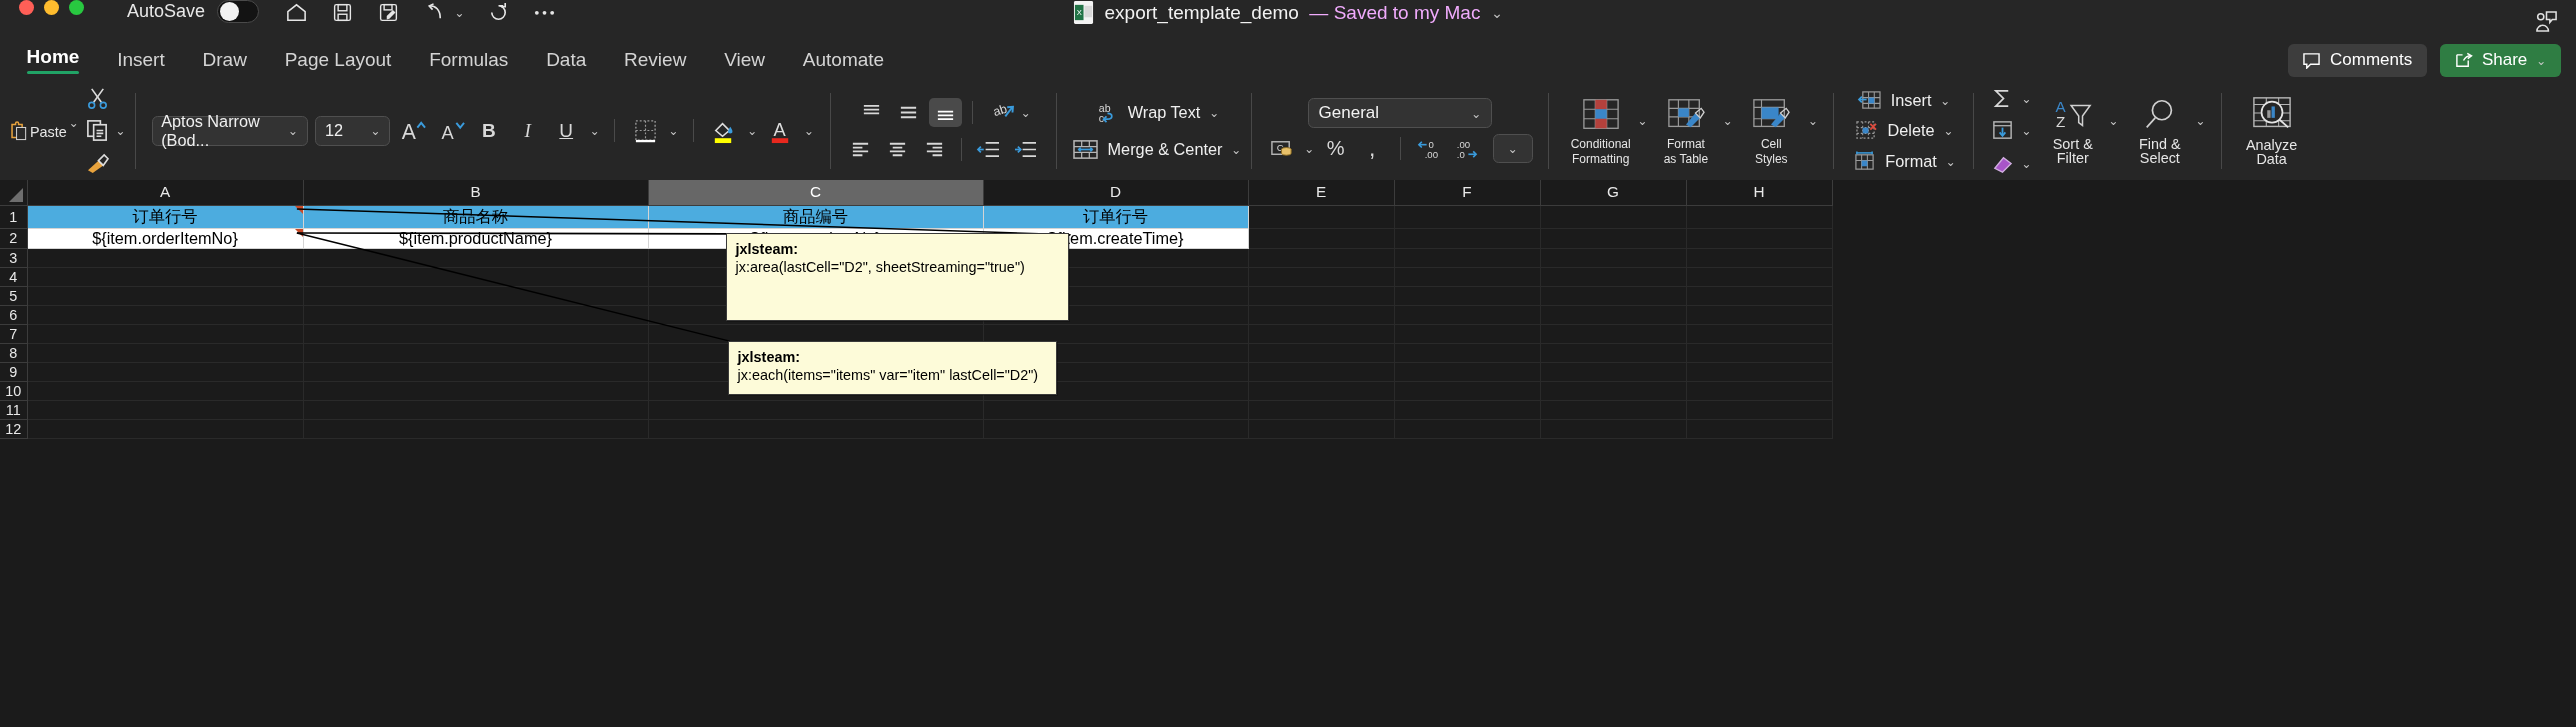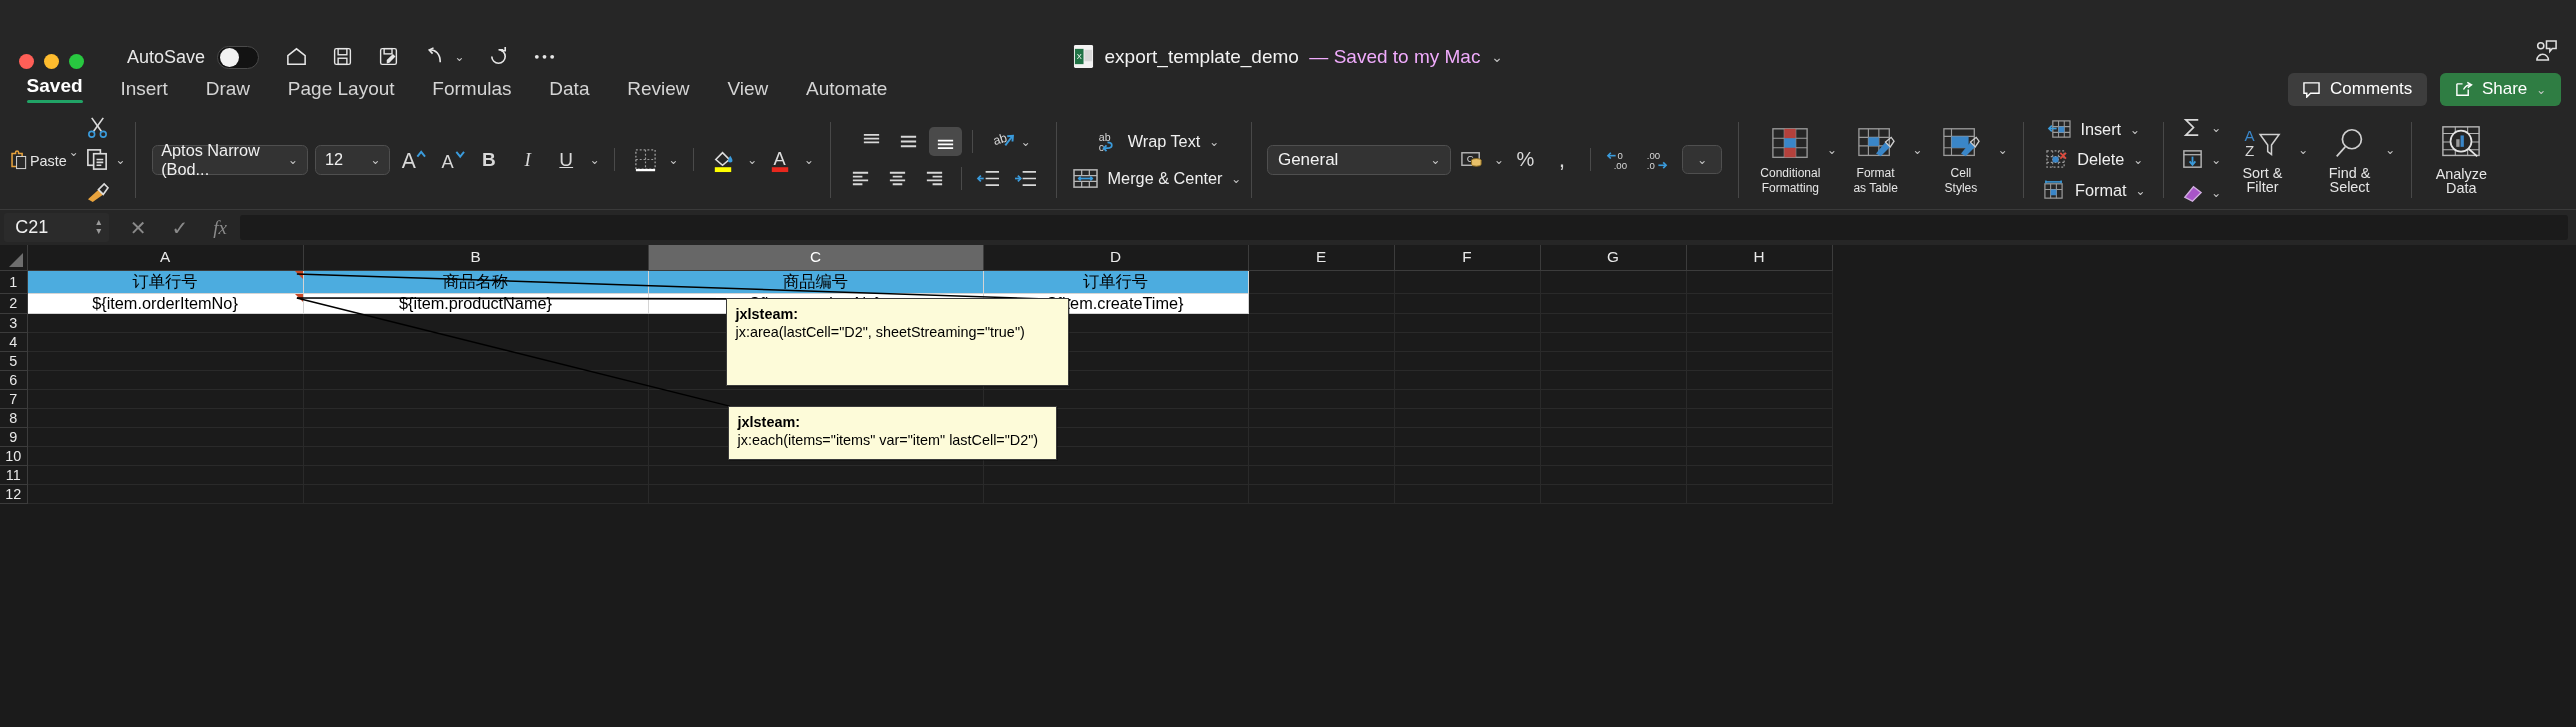--- a/index.html
+++ b/index.html
@@ -7,22 +7,22 @@
     width: 2576px; height: 728px;
     background: #1f1f1f;
     font-family: "Liberation Sans", "DejaVu Sans", sans-serif;
     overflow: hidden;
     -webkit-font-smoothing: antialiased;
   }
   .app { width: 2576px; height: 728px; display: flex; flex-direction: column; background:#262626; }
 
   
   .titlebar {
-    height: 40px; background: #262626; display: flex; align-items: flex-end;
-    position: relative; flex: 0 0 40px; margin-top: 29px;
+    height: 40px; background: #262626; display: flex; align-items: flex-start;
+    position: relative; flex: 0 0 40px;
   }
   .traffic { display: flex; gap: 9.6px; padding-left: 19px; align-items: center; }
   .dot { width: 15.3px; height: 15.3px; border-radius: 50%; }
   .dot.red { background: #ff5f57; }
   .dot.yellow { background: #febc2e; }
   .dot.green { background: #28c840; }
 
   .autosave-wrap { display: flex; align-items: center; gap: 11.5px; margin-left: 43px; }
   .autosave-label { color: #e8e8e8; font-size: 18px; }
   .toggle {
@@ -110,21 +110,21 @@
   .align-row { display:flex; align-items:center; gap: 3.8px; height: 32px; }
   .abtn { width: 33px; height: 29px; display:flex; align-items:center; justify-content:center; border-radius:4.8px; }
   .abtn.on { background:#4a4a4a; }
   .vline { width:1px; height:23px; background:#4a4a4a; margin:0 6.7px; }
 
   
   .wrap-grp { display:flex; flex-direction:column; justify-content:center; gap: 7.7px; padding-left: 5.7px; }
   .wrap-row { display:flex; align-items:center; gap: 8.6px; color:#efefef; font-size: 16.3px; height: 29px; }
 
   
-  .num-grp { display:flex; flex-direction:row; justify-content:center; gap:5.7px; padding: 0 5.7px; }
+  .num-grp { display:flex; flex-direction:column; justify-content:center; gap:5.7px; padding: 0 5.7px; }
   .num-combo {
     background:#333333; border:1px solid #4f4f4f; border-radius:5.7px; height:30px; width: 184px;
     display:flex; align-items:center; justify-content:space-between; padding: 0 9.6px;
     color:#f2f2f2; font-size:17px;
   }
   .num-row { display:flex; align-items:center; gap:5.7px; height: 30px; }
 
   
   .styles-grp { display:flex; align-items:center; gap: 1.9px; padding: 0 5.7px; }
   .style-item { display:flex; flex-direction:column; align-items:center; justify-content:center; width: 73px; }
@@ -278,21 +278,21 @@
     <div class="copilot">
       <svg width="25" height="23" viewBox="0 0 26 24" fill="none" stroke="#e0e0e0" stroke-width="1.6">
           <circle cx="7" cy="7" r="3.2"></circle>
           <path d="M13 2 h10 v8 h-4 l-2.5 3 v-3 H13 Z"></path>
           <path d="M3 22 a6 6 0 0 1 12 0 Z"></path>
         </svg>
     </div>
   </div>
 
   <div class="tabbar">
-    <div class="tab active"><span>Saved</span><span class="u"></span></div>
+    <div class="tab active"><span>Home</span><span class="u"></span></div>
     <div class="tab"><span>Insert</span></div>
     <div class="tab"><span>Draw</span></div>
     <div class="tab"><span>Page Layout</span></div>
     <div class="tab"><span>Formulas</span></div>
     <div class="tab"><span>Data</span></div>
     <div class="tab"><span>Review</span></div>
     <div class="tab"><span>View</span></div>
     <div class="tab"><span>Automate</span></div>
 
     <div class="tabbar-right">
@@ -681,35 +681,20 @@
           <circle cx="24" cy="18" r="11" fill="#262626" stroke="#e4e4e4" stroke-width="1.8"></circle>
           <rect x="19" y="16" width="3.5" height="8" fill="#9a9a9a"></rect>
           <rect x="23.5" y="12" width="3.5" height="12" fill="#3a86c8"></rect>
           <path d="M32 26 L41 34" stroke="#e4e4e4" stroke-width="1.8"></path>
         </svg>
         <span class="lbl"><span>Analyze</span><br><span>Data</span></span>
       </div>
     </div>
   </div>
 
-  <div class="formulabar">
-    <div class="namebox">
-      <span>C21</span>
-      <span class="spin">
-          <span>▲</span>
-          <span>▼</span>
-        </span>
-    </div>
-    <div class="fb-btns">
-      <span class="fb-x">✕</span>
-      <span class="fb-chk">✓</span>
-      <span class="fb-fx">fx</span>
-    </div>
-    <div class="fb-input"></div>
-  </div>
 
   <div class="gridwrap">
     <table class="grid">
       <thead>
         <tr class="colhdr-row">
           <th class="corner">
               <span class="tri"></span>
             </th>
           <th style="width:276px">A</th>
           <th style="width:345px">B</th>

